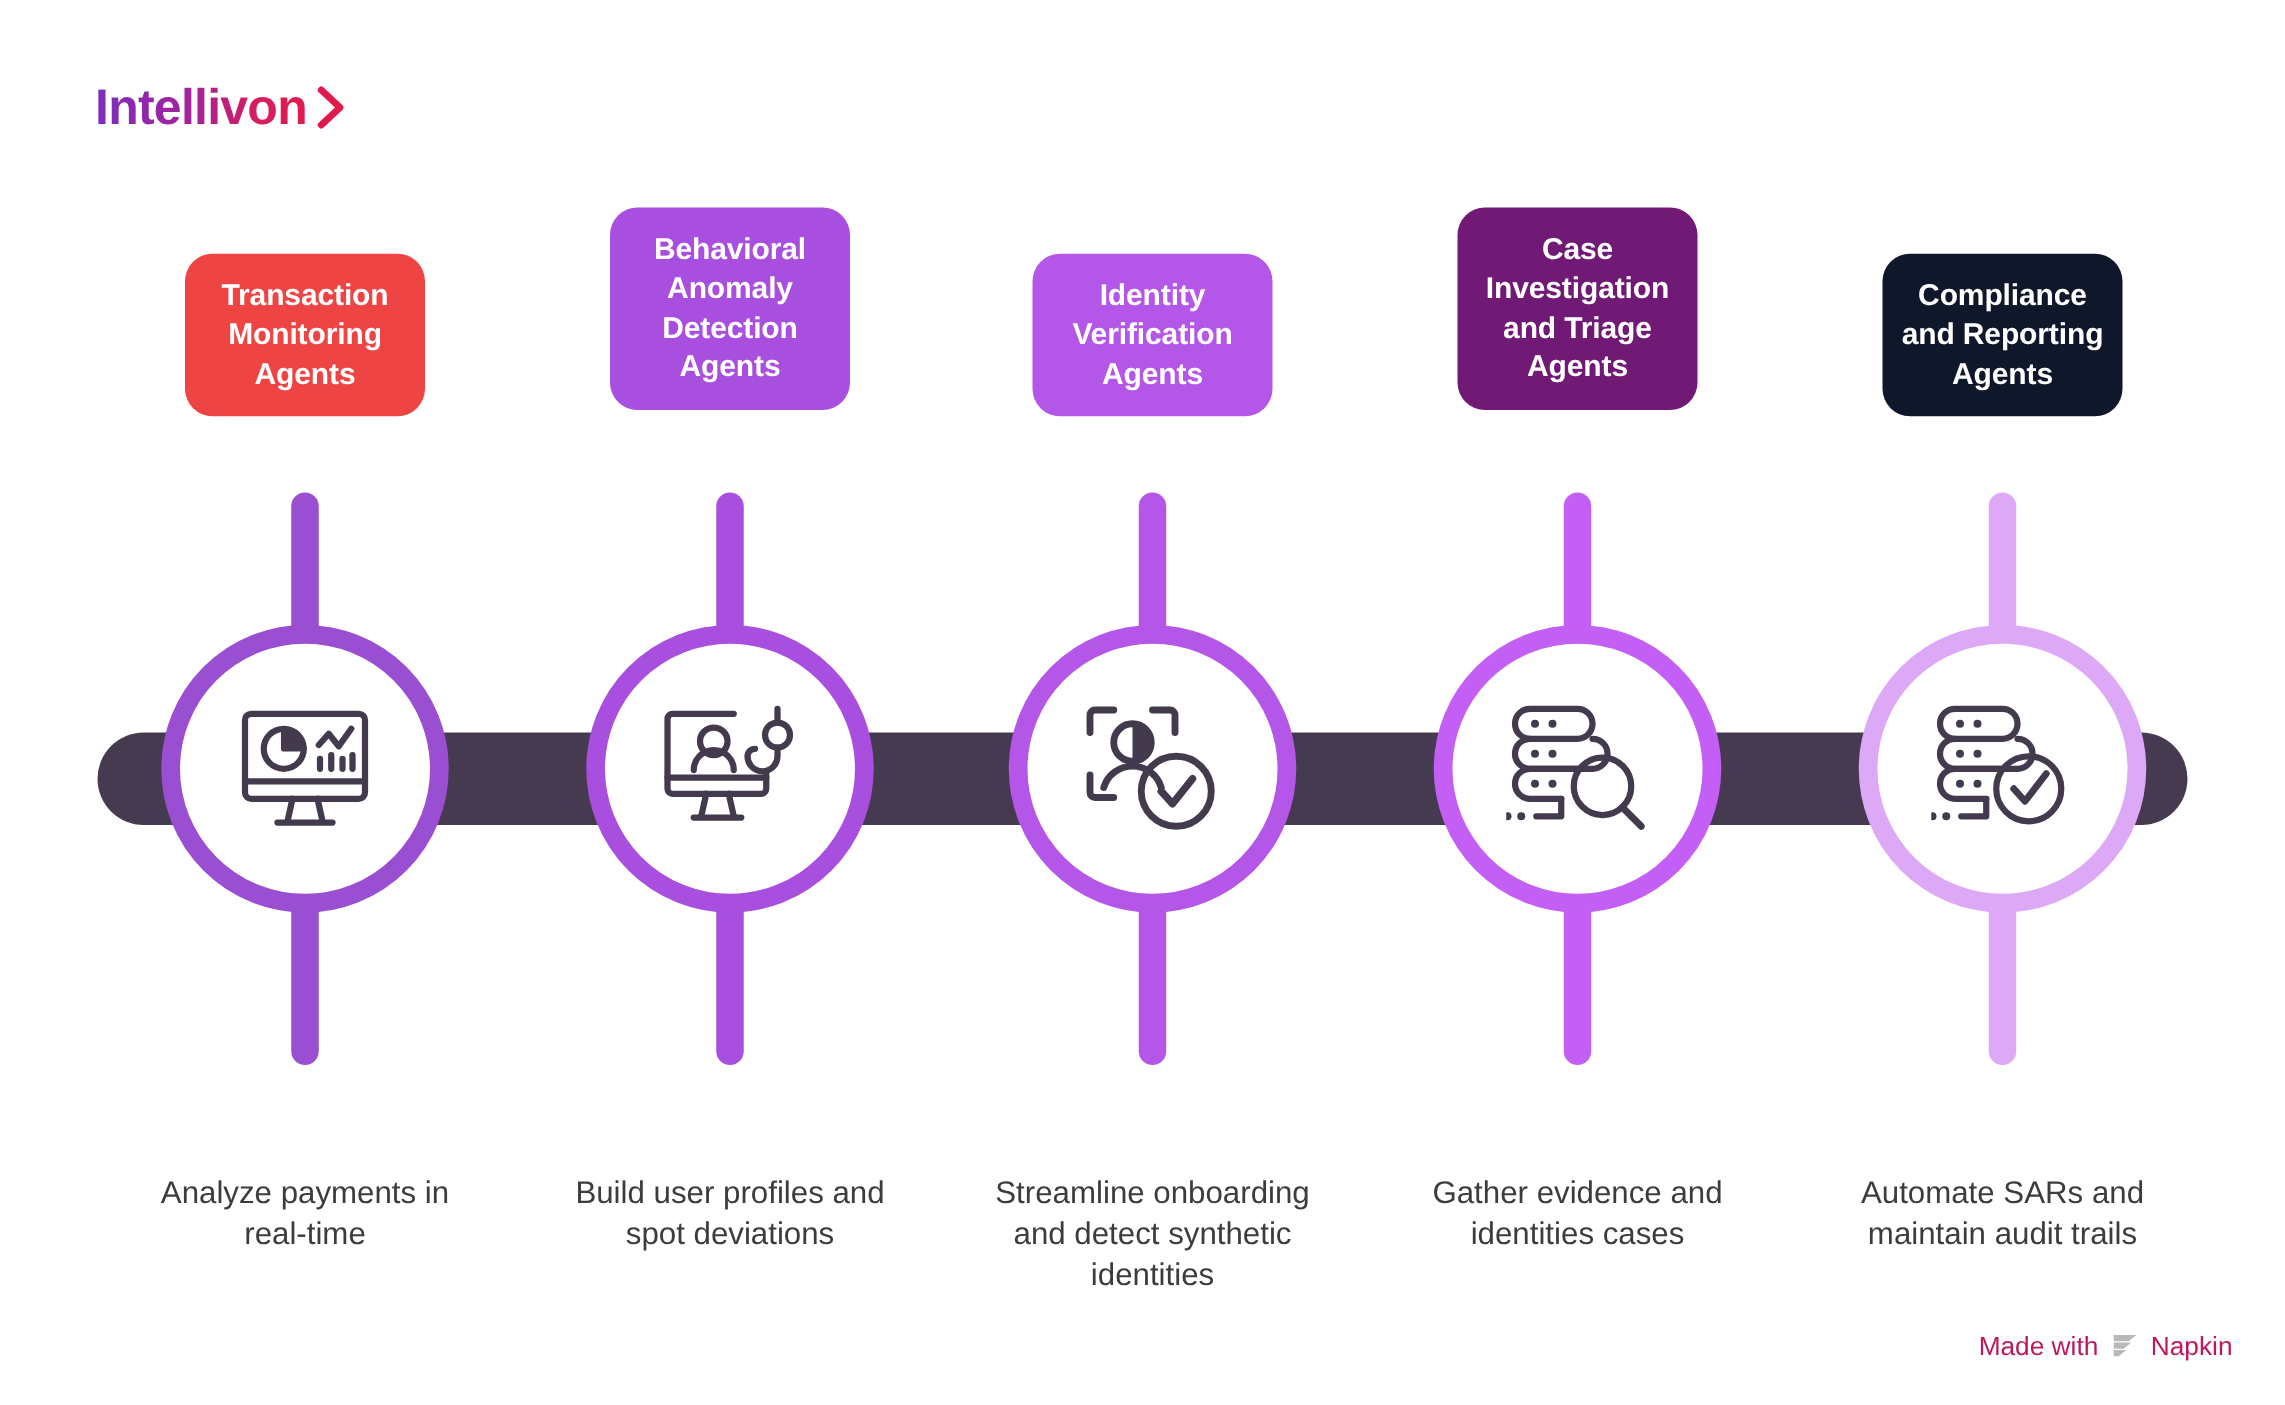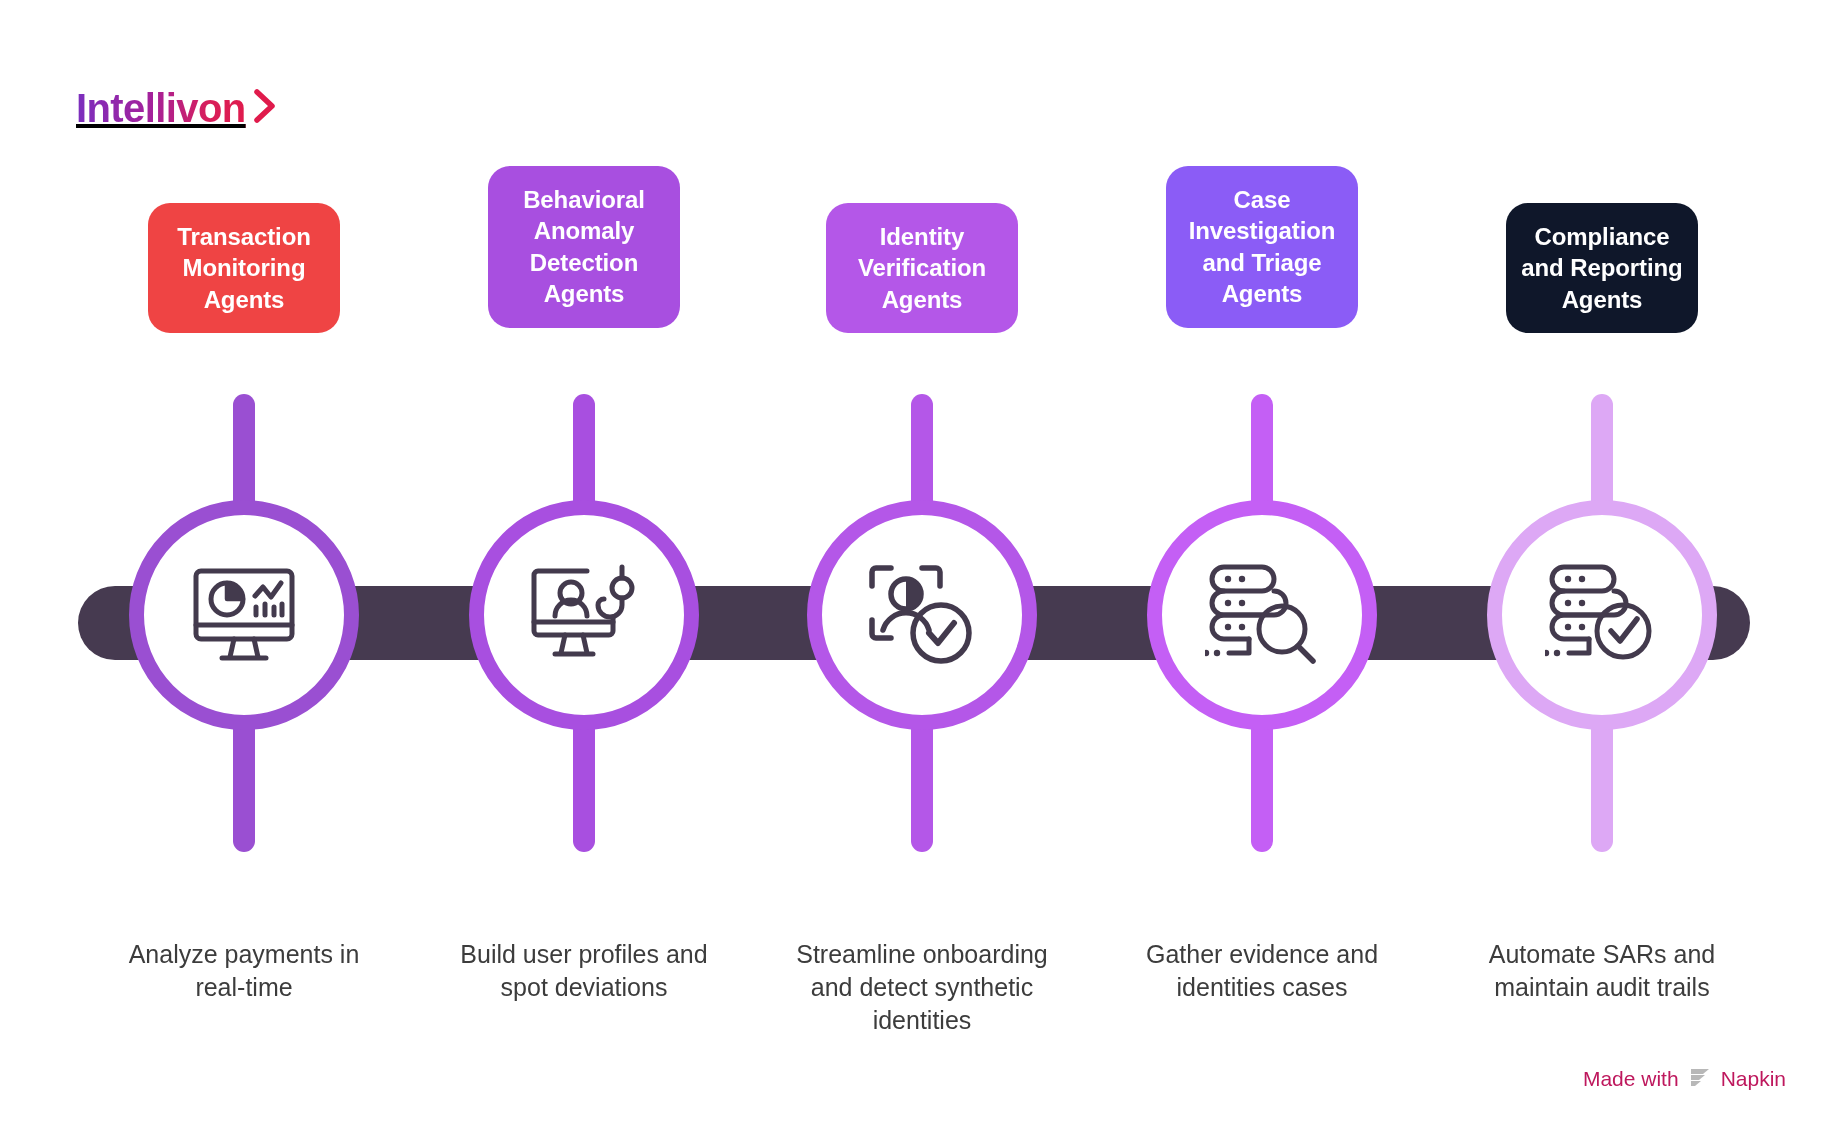--- a/index.html
+++ b/index.html
@@ -13,24 +13,24 @@
     position: relative;
     overflow: hidden;
     font-family: "Liberation Sans", sans-serif;
     -webkit-font-smoothing: antialiased;
   }
 
   
   .brand {
     position: absolute;
     left: 76px;
-    top: 88px;
+    top: 66px;
     display: flex;
+    align-items: center;
     gap: 2px;
-    text-decoration: underline;
   }
   .brand-text {
     font-size: 40px;
     font-weight: 700;
     letter-spacing: -0.6px;
     background: linear-gradient(90deg, #7b2fbe 0%, #a5219a 45%, #d81e5b 78%, #e01b4c 100%);
     -webkit-background-clip: text;
     background-clip: text;
     color: transparent;
     line-height: 1;
@@ -227,21 +227,21 @@
           <path d="M19 70 a24 24 0 0 1 46 0" stroke-width="5.5"></path>
           <circle cx="77" cy="73" r="28"></circle>
           <path d="M65 73 L74 83 L90 63" stroke-width="6"></path>
         </svg>
       </span>
     </div>
     <div class="caption">Streamline onboarding and detect synthetic identities</div>
   </div>
 
   <div class="col" style="left:1112px;">
-    <div class="card" style="top:166px; background:#8b5cf6;">Case Investigation and Triage Agents</div>
+    <div class="card" style="top:166px; background:#701a75;">Case Investigation and Triage Agents</div>
     <div class="stem stem-top" style="background:#c45ff5;"></div>
     <div class="stem stem-bottom" style="background:#c45ff5;"></div>
     <div class="node" style="border-color:#c45ff5;">
       <span>
         <svg width="114" height="110" viewBox="0 0 114 110" fill="none" stroke="#433a4d" stroke-width="5" stroke-linecap="round" stroke-linejoin="round">
           <rect x="7" y="7" width="62" height="24" rx="12"></rect>
           <path d="M69 31 a12 12 0 0 1 0 24 H19 a12 12 0 0 1 0-24"></path>
           <path d="M59 55 H19 a12 12 0 0 0 0 24 H44"></path>
           <circle cx="23" cy="19" r="3.2" fill="#433a4d" stroke="none"></circle>
           <circle cx="37" cy="19" r="3.2" fill="#433a4d" stroke="none"></circle>

